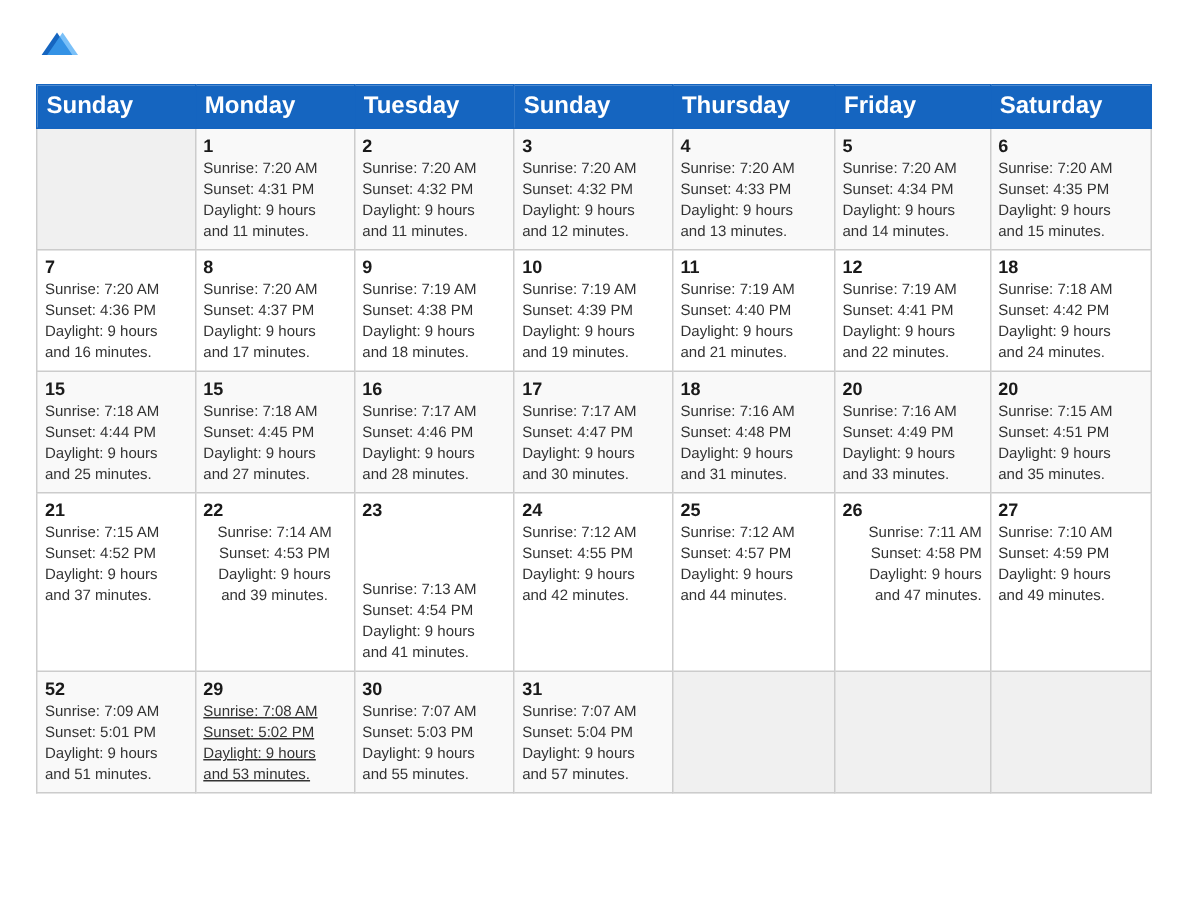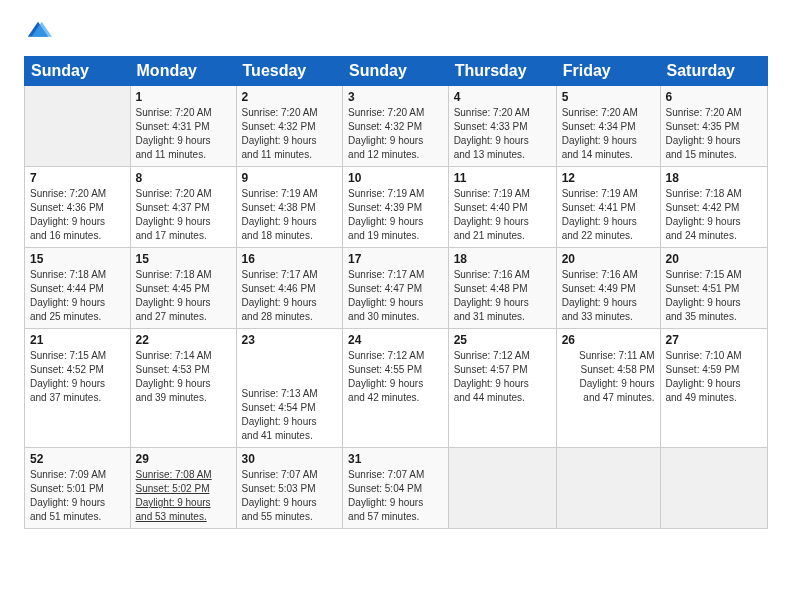--- a/index.html
+++ b/index.html
@@ -277,21 +277,21 @@
         <tr>
           <td>
             <span class="day-num">21</span>
             <div class="day-info" style="white-space: pre-line;">Sunrise: 7:15 AM
 Sunset: 4:52 PM
 Daylight: 9 hours
 and 37 minutes.</div>
           </td>
           <td>
             <span class="day-num">22</span>
-            <div class="day-info" style="white-space: pre-line;">Sunrise: 7:14 AM
+            <div class="day-info" style="white-space: pre-line; text-align: center;">Sunrise: 7:14 AM
 Sunset: 4:53 PM
 Daylight: 9 hours
 and 39 minutes.</div>
           </td>
           <td>
             <span class="day-num">23</span>
             <div class="day-info" style="white-space: pre-line; margin-top: 40px;">Sunrise: 7:13 AM
 Sunset: 4:54 PM
 Daylight: 9 hours
 and 41 minutes.</div>

